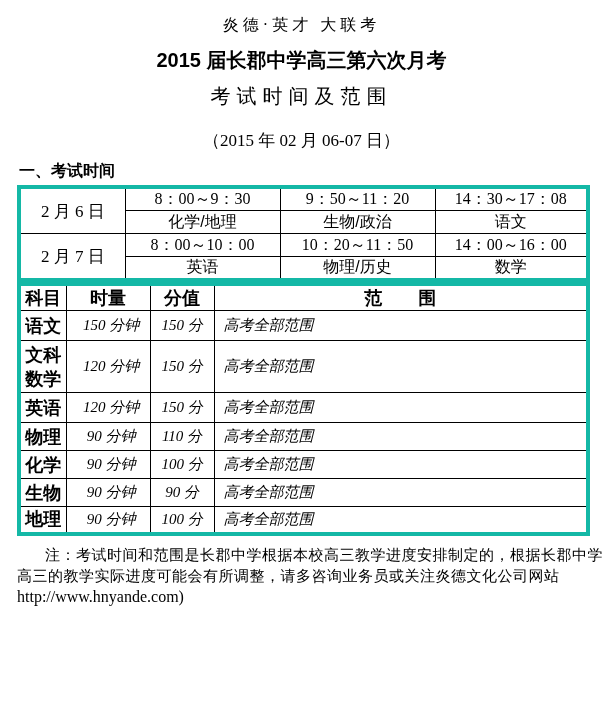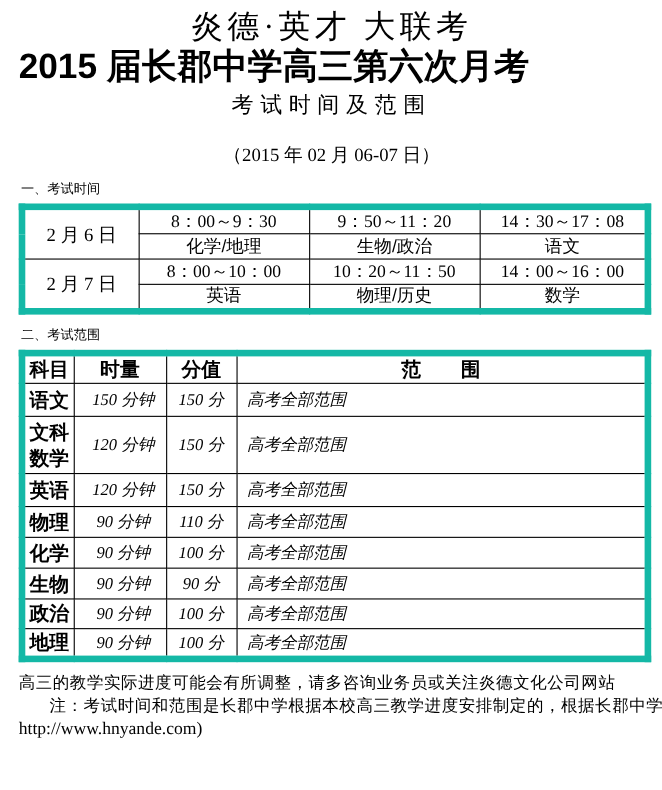--- a/index.html
+++ b/index.html
@@ -5,41 +5,41 @@
   html,body{margin:0;padding:0;}
   body{
     width:602px;height:718px;background:#ffffff;color:#000;
     font-family:"Liberation Sans", sans-serif;overflow:hidden;
   }
   .page{padding:10px 16px 0 17px;box-sizing:border-box;}
 
   
   .brand-title{
     text-align:center;font-family:"Liberation Serif", serif;
-    font-size:29px;letter-spacing:4px;line-height:30px;
+    font-size:16px;letter-spacing:4px;line-height:30px;
   }
   .exam-title{
-    font-family:"Liberation Sans", sans-serif;
-    font-weight:bold;font-size:32px;line-height:36px;margin:2px 0 0 0;
+    text-align:center;font-family:"Liberation Sans", sans-serif;
+    font-weight:bold;font-size:20px;line-height:36px;margin:2px 0 0 0;
   }
   .subtitle{
     text-align:center;font-family:"Liberation Serif", serif;
     font-size:20px;letter-spacing:6px;line-height:28px;margin-top:4px;
   }
   .date-range{
     text-align:center;font-family:"Liberation Serif", serif;
     font-size:17px;line-height:24px;margin-top:19px;
   }
   .section-label{
-    font-size:12px;line-height:20px;margin:8px 0 4px 2px;
+    font-size:16px;line-height:20px;margin:8px 0 4px 2px;font-weight:bold;
   }
 
   
   table{border-collapse:collapse;table-layout:fixed;width:569px;
-        border:6px solid #14b8a6;}
+        border:4px solid #14b8a6;}
   td,th{border:1px solid #000;text-align:center;vertical-align:middle;
         padding:0;overflow:hidden;}
 
   .schedule tr{height:23px;}
   .schedule .date-cell{font-family:"Liberation Serif", serif;font-size:17px;}
   .schedule .time-cell{font-family:"Liberation Serif", serif;font-size:16px;}
   .schedule .subj-cell{font-family:"Liberation Sans", sans-serif;font-size:16px;margin-top:22px;}
 
   .scope th{font-size:18px;font-weight:bold;}
   .scope .subject-cell{
@@ -104,21 +104,20 @@
       <td class="time-cell">14：00～16：00</td>
     </tr>
     <tr>
       <td class="subj-cell">英语</td>
       <td class="subj-cell">物理/历史</td>
       <td class="subj-cell">数学</td>
     </tr>
   </tbody>
     </table>
 
-  <div class="section-label">二、考试范围</div>
 
   <table class="scope">
     <colgroup>
         <col style="width:47px">
         <col style="width:84px">
         <col style="width:64px">
         <col style="width:374px">
       </colgroup>
     <tbody>
         <tr class="h24">
@@ -157,33 +156,27 @@
       <td class="score-cell">100 分</td>
       <td class="scope-cell">高考全部范围</td>
     </tr>
     <tr class="h28">
       <td class="subject-cell">生物</td>
       <td class="duration-cell">90 分钟</td>
       <td class="score-cell">90 分</td>
       <td class="scope-cell">高考全部范围</td>
     </tr>
     <tr class="h27">
-      <td class="subject-cell">政治</td>
-      <td class="duration-cell">90 分钟</td>
-      <td class="score-cell">100 分</td>
-      <td class="scope-cell">高考全部范围</td>
-    </tr>
-    <tr class="h27">
       <td class="subject-cell">地理</td>
       <td class="duration-cell">90 分钟</td>
       <td class="score-cell">100 分</td>
       <td class="scope-cell">高考全部范围</td>
     </tr>
   </tbody>
     </table>
 
   <div class="note">
+    <div class="note-line indent">注：考试时间和范围是长郡中学根据本校高三教学进度安排制定的，根据长郡中学</div>
     <div class="note-line">高三的教学实际进度可能会有所调整，请多咨询业务员或关注炎德文化公司网站</div>
-    <div class="note-line indent">注：考试时间和范围是长郡中学根据本校高三教学进度安排制定的，根据长郡中学</div>
     <div class="note-line url">http://www.hnyande.com)</div>
   </div>
 
 </div>
 
 </body></html>

